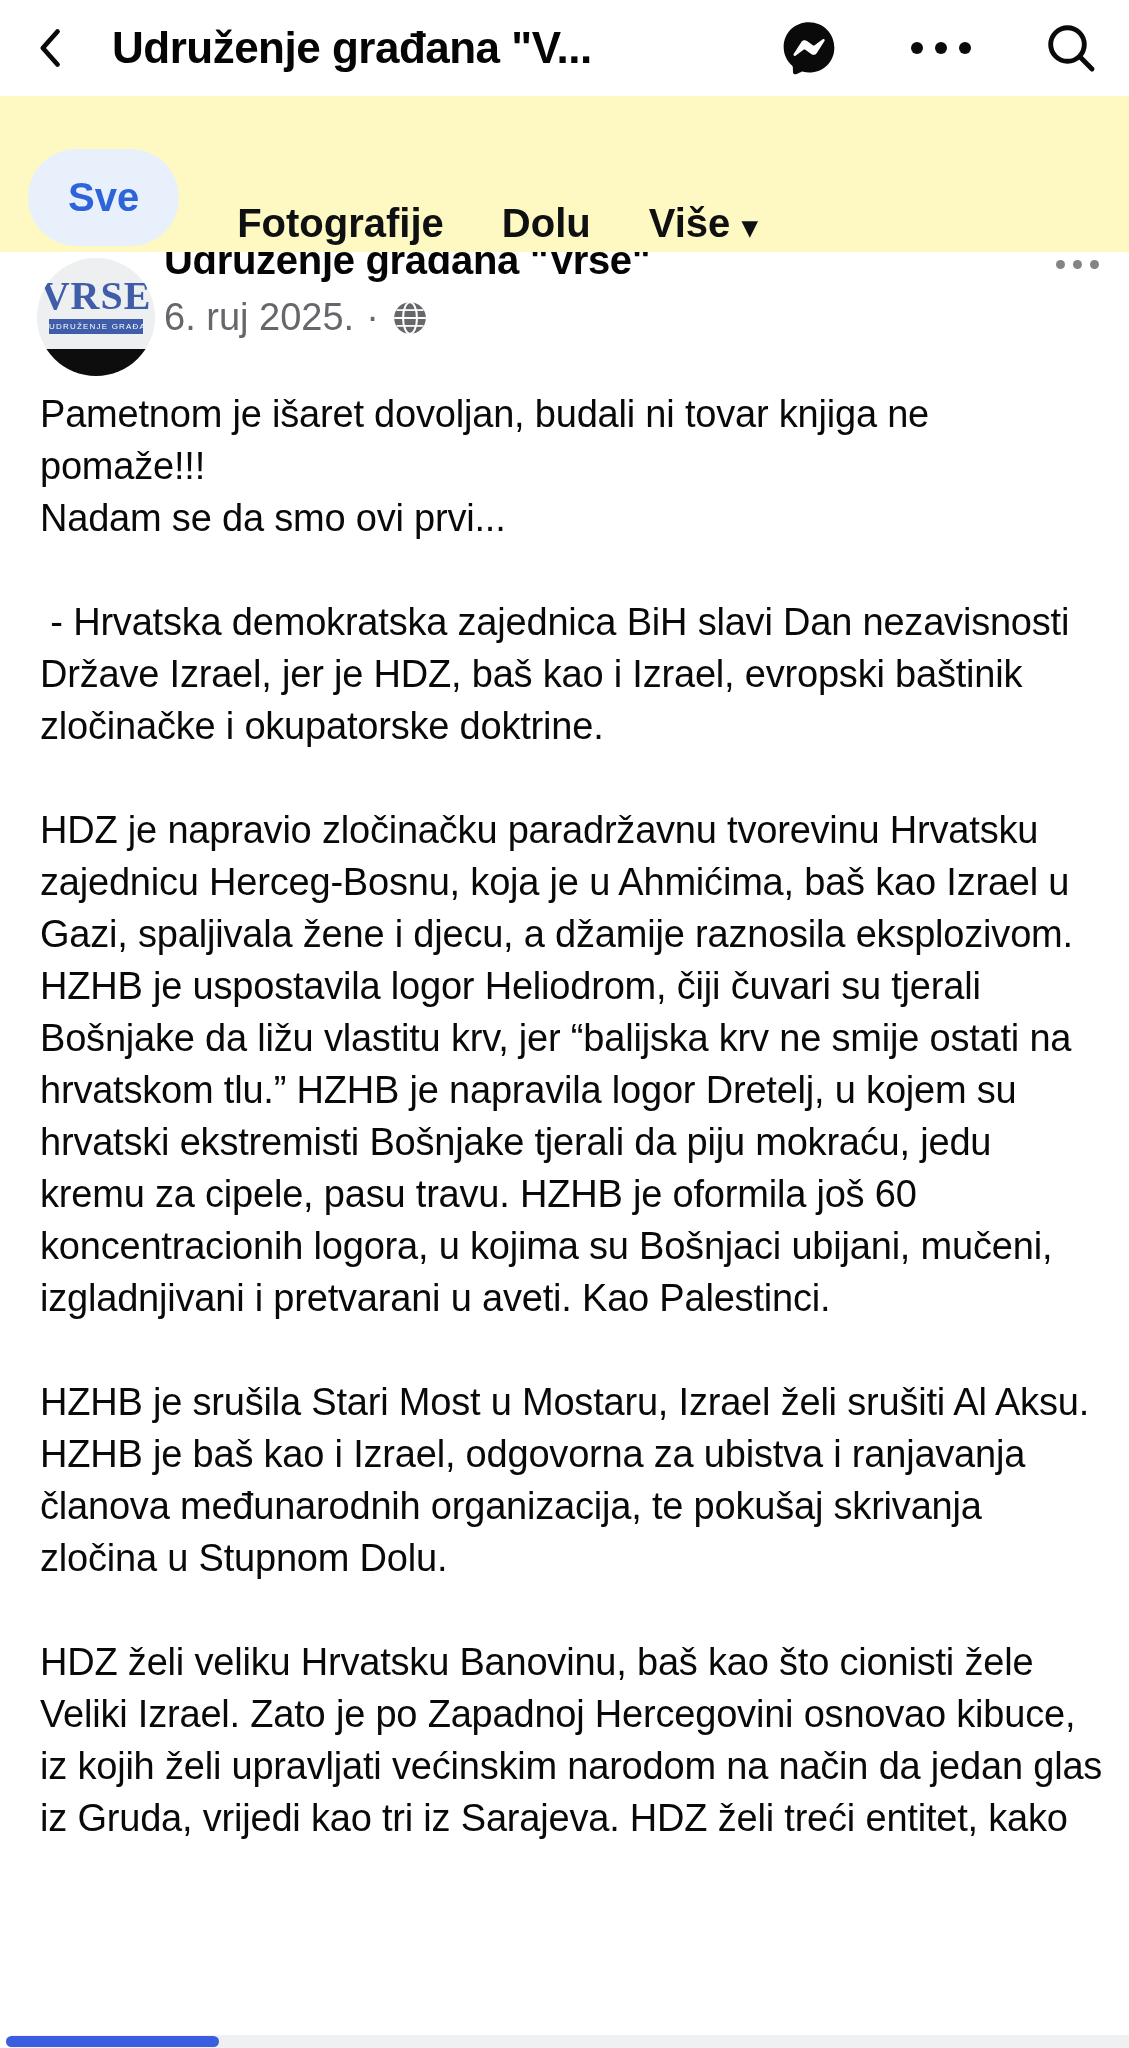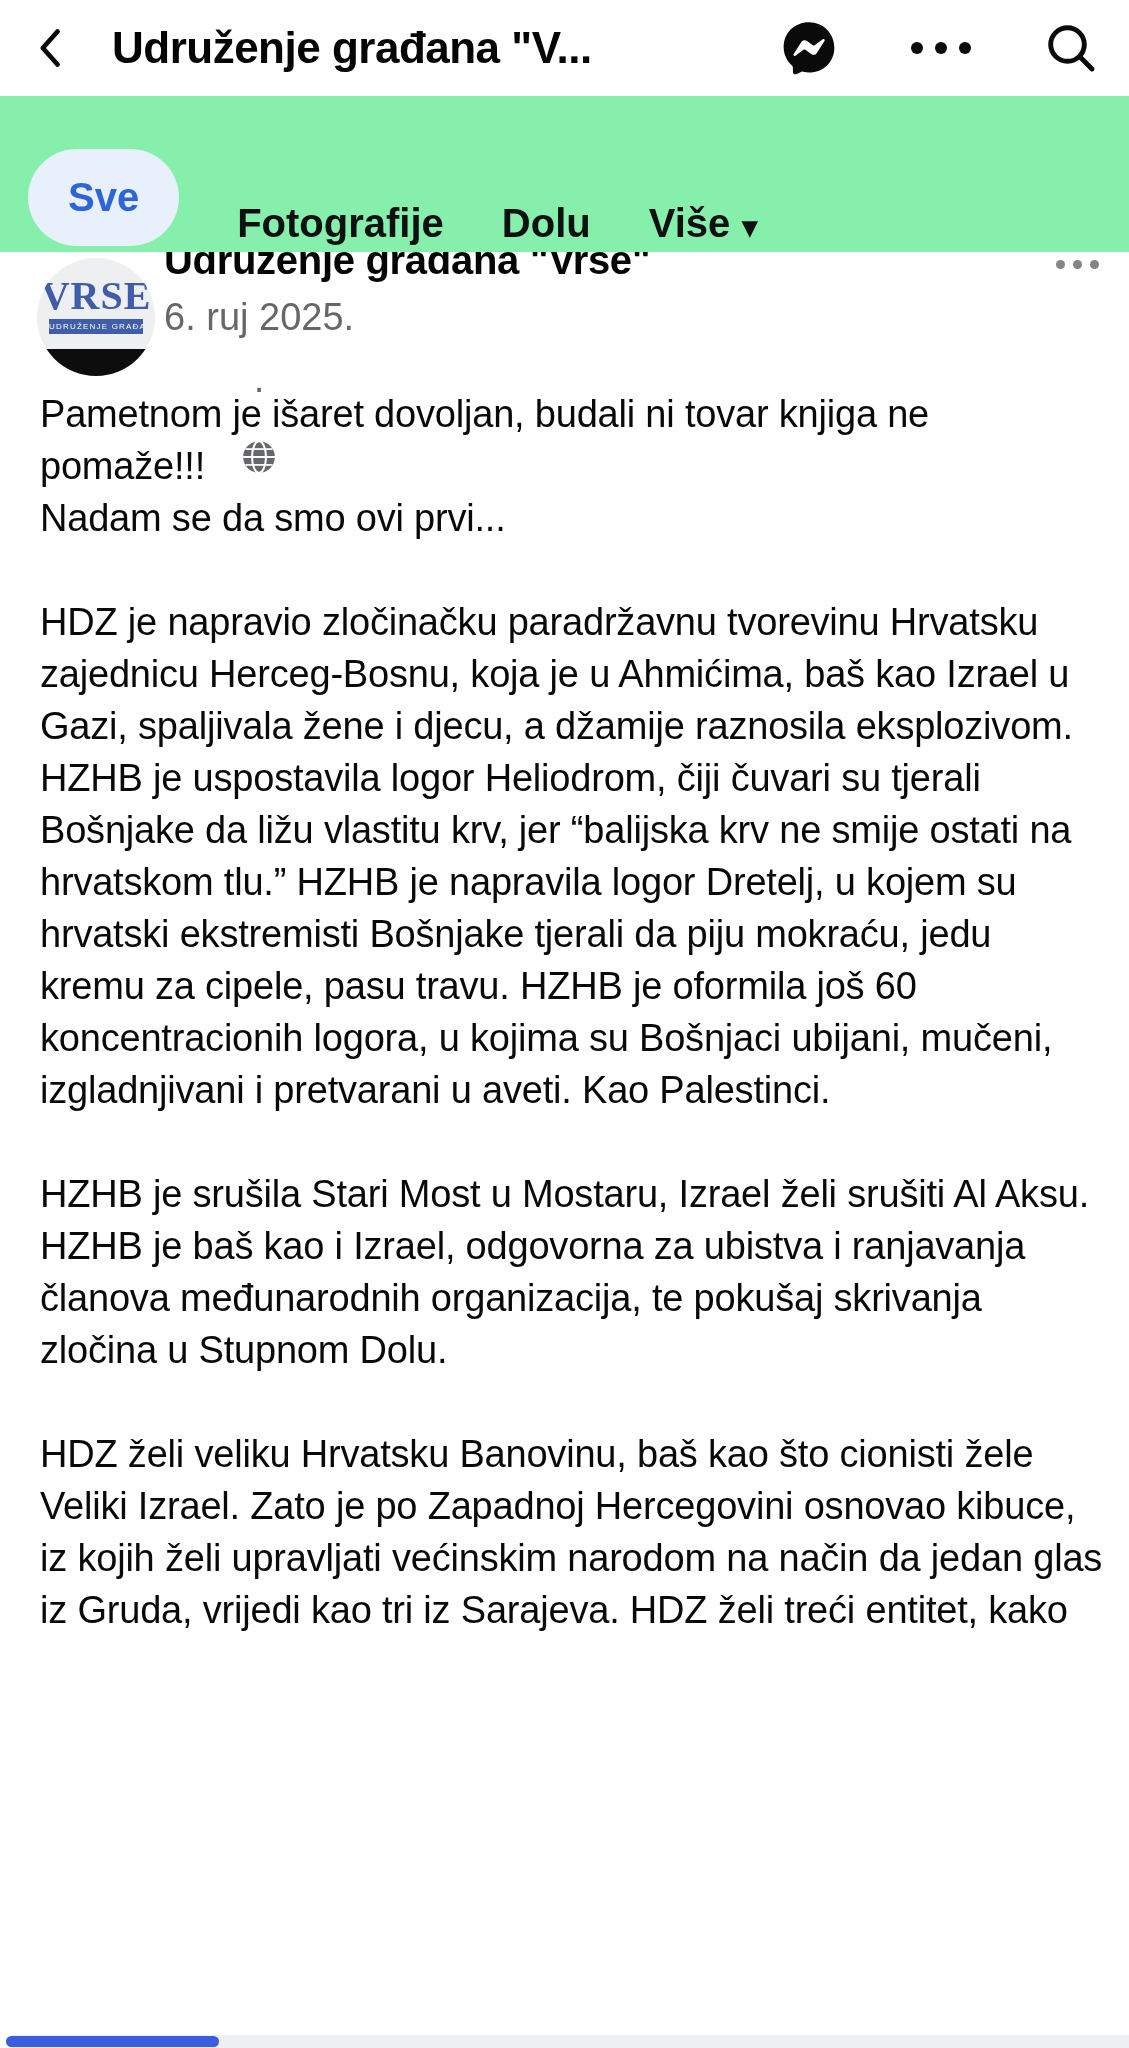--- a/index.html
+++ b/index.html
@@ -16,21 +16,21 @@
   .page-title{
     font-size:44px;font-weight:700;color:#050505;margin-left:34px;white-space:nowrap;
     letter-spacing:-0.5px;flex:1 1 auto;overflow:hidden;
   }
   .topbar-icons{display:flex;align-items:center;gap:66px;margin-left:12px;}
   .dots{display:flex;align-items:center;}
   .dots i{display:inline-block;width:12px;height:12px;border-radius:50%;background:#0a0a0a;margin:0 6px;}
   .dots.gray i{width:9px;height:9px;background:#828487;margin:0 4px;}
   
   .tabbar{
-    position:absolute;top:96px;left:0;right:0;height:156px;background:#86efac;z-index:15;
+    position:absolute;top:96px;left:0;right:0;height:156px;background:#fef9c3;z-index:15;
     display:flex;align-items:flex-end;padding:0 28px 6px;box-sizing:border-box;gap:58px;
   }
   .tab{font-size:40px;font-weight:600;color:#0f1012;cursor:pointer;white-space:nowrap;}
   .tab.pill{
     margin-bottom:0;background:#e8f0fc;color:#2e64d9;border-radius:52px;
     padding:26px 40px;
   }
   .tab .caret{font-size:30px;margin-left:12px;color:#0f1012;}
   
   .post{position:absolute;top:238px;left:0;right:0;z-index:1;margin-left:12px;}
@@ -47,21 +47,21 @@
     margin:3px auto 0;width:94px;background:#3f5da8;color:#fff;
     font-size:8px;letter-spacing:1.2px;text-align:center;padding:3px 0;white-space:nowrap;overflow:hidden;
   }
   .avatar-black{position:absolute;bottom:0;left:0;right:0;height:27px;background:#0d0d0d;}
   .author{
     position:absolute;left:152px;top:0;font-size:40px;font-weight:700;color:#050505;
     white-space:nowrap;cursor:pointer;letter-spacing:-0.3px;
   }
   .date-row{
     position:absolute;left:152px;top:58px;font-size:38px;color:#65676b;
-    display:flex;align-items:center;gap:28px;cursor:pointer;flex-direction:column;
+    display:flex;align-items:center;gap:12px;cursor:pointer;
   }
   .post-menu{position:absolute;right:26px;top:22px;cursor:pointer;}
   .post-text{padding:0 25px 0 28px;font-size:38px;line-height:52px;color:#090909;letter-spacing:-0.2px;}
   .post-text p{margin:0 0 52px;white-space:pre-wrap;}
   .post-text p:last-child{margin-bottom:0;}
   
   .scroll-track{
     position:absolute;left:6px;right:0;bottom:0;height:13px;background:#eff0f2;
     border-radius:7px 0 0 7px;z-index:30;
   }
@@ -139,20 +139,21 @@
       <div class="post-menu dots gray">
           <i></i>
           <i></i>
           <i></i>
         </div>
     </div>
 
     <div class="post-text">
       <p>Pametnom je išaret dovoljan, budali ni tovar knjiga ne pomaže!!!
 Nadam se da smo ovi prvi...</p>
+      <p> - Hrvatska demokratska zajednica BiH slavi Dan nezavisnosti Države Izrael, jer je HDZ, baš kao i Izrael, evropski baštinik zločinačke i okupatorske doktrine.</p>
       <p>HDZ je napravio zločinačku paradržavnu tvorevinu Hrvatsku zajednicu Herceg-Bosnu, koja je u Ahmićima, baš kao Izrael u Gazi, spaljivala žene i djecu, a džamije raznosila eksplozivom. HZHB je uspostavila logor Heliodrom, čiji čuvari su tjerali Bošnjake da ližu vlastitu krv, jer “balijska krv ne smije ostati na hrvatskom tlu.” HZHB je napravila logor Dretelj, u kojem su hrvatski ekstremisti Bošnjake tjerali da piju mokraću, jedu kremu za cipele, pasu travu. HZHB je oformila još 60 koncentracionih logora, u kojima su Bošnjaci ubijani, mučeni, izgladnjivani i pretvarani u aveti. Kao Palestinci.</p>
       <p>HZHB je srušila Stari Most u Mostaru, Izrael želi srušiti Al Aksu. HZHB je baš kao i Izrael, odgovorna za ubistva i ranjavanja članova međunarodnih organizacija, te pokušaj skrivanja zločina u Stupnom Dolu.</p>
       <p>HDZ želi veliku Hrvatsku Banovinu, baš kao što cionisti žele Veliki Izrael. Zato je po Zapadnoj Hercegovini osnovao kibuce, iz kojih želi upravljati većinskim narodom na način da jedan glas iz Gruda, vrijedi kao tri iz Sarajeva. HDZ želi treći entitet, kako</p>
     </div>
   </main>
 
   <div class="scroll-track"></div>
   <div class="scroll-thumb"></div>
 
 </div>

